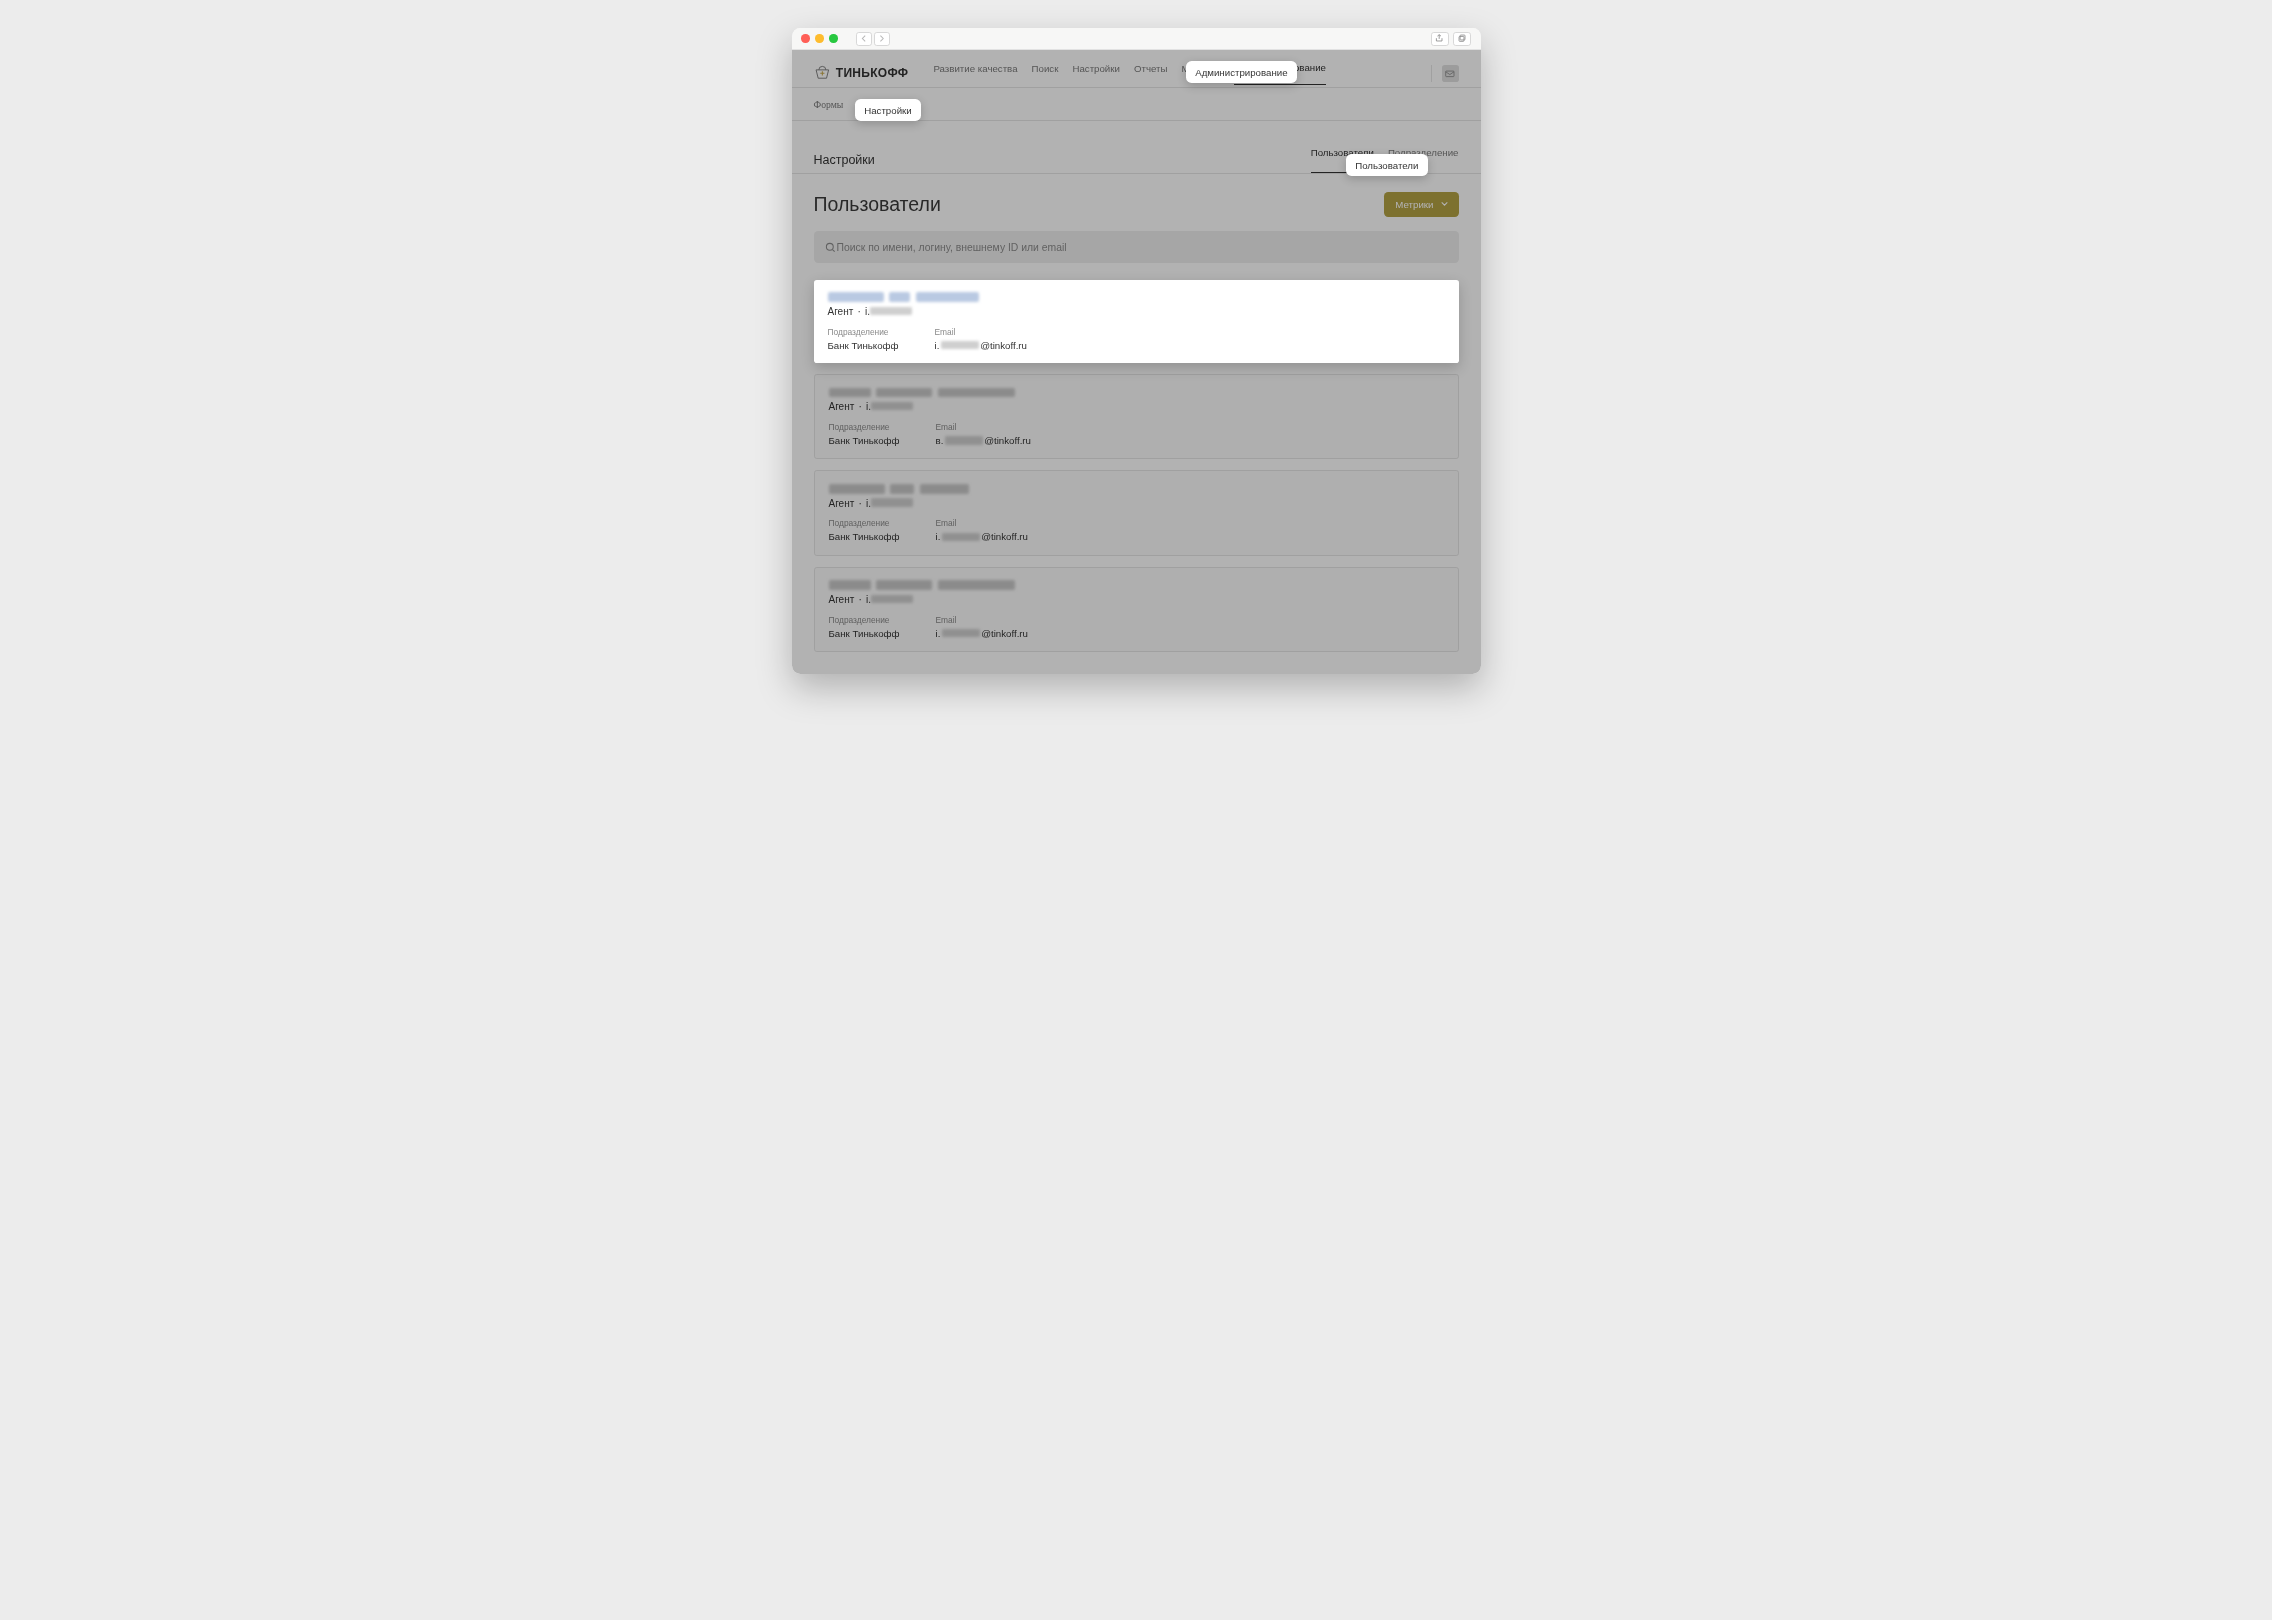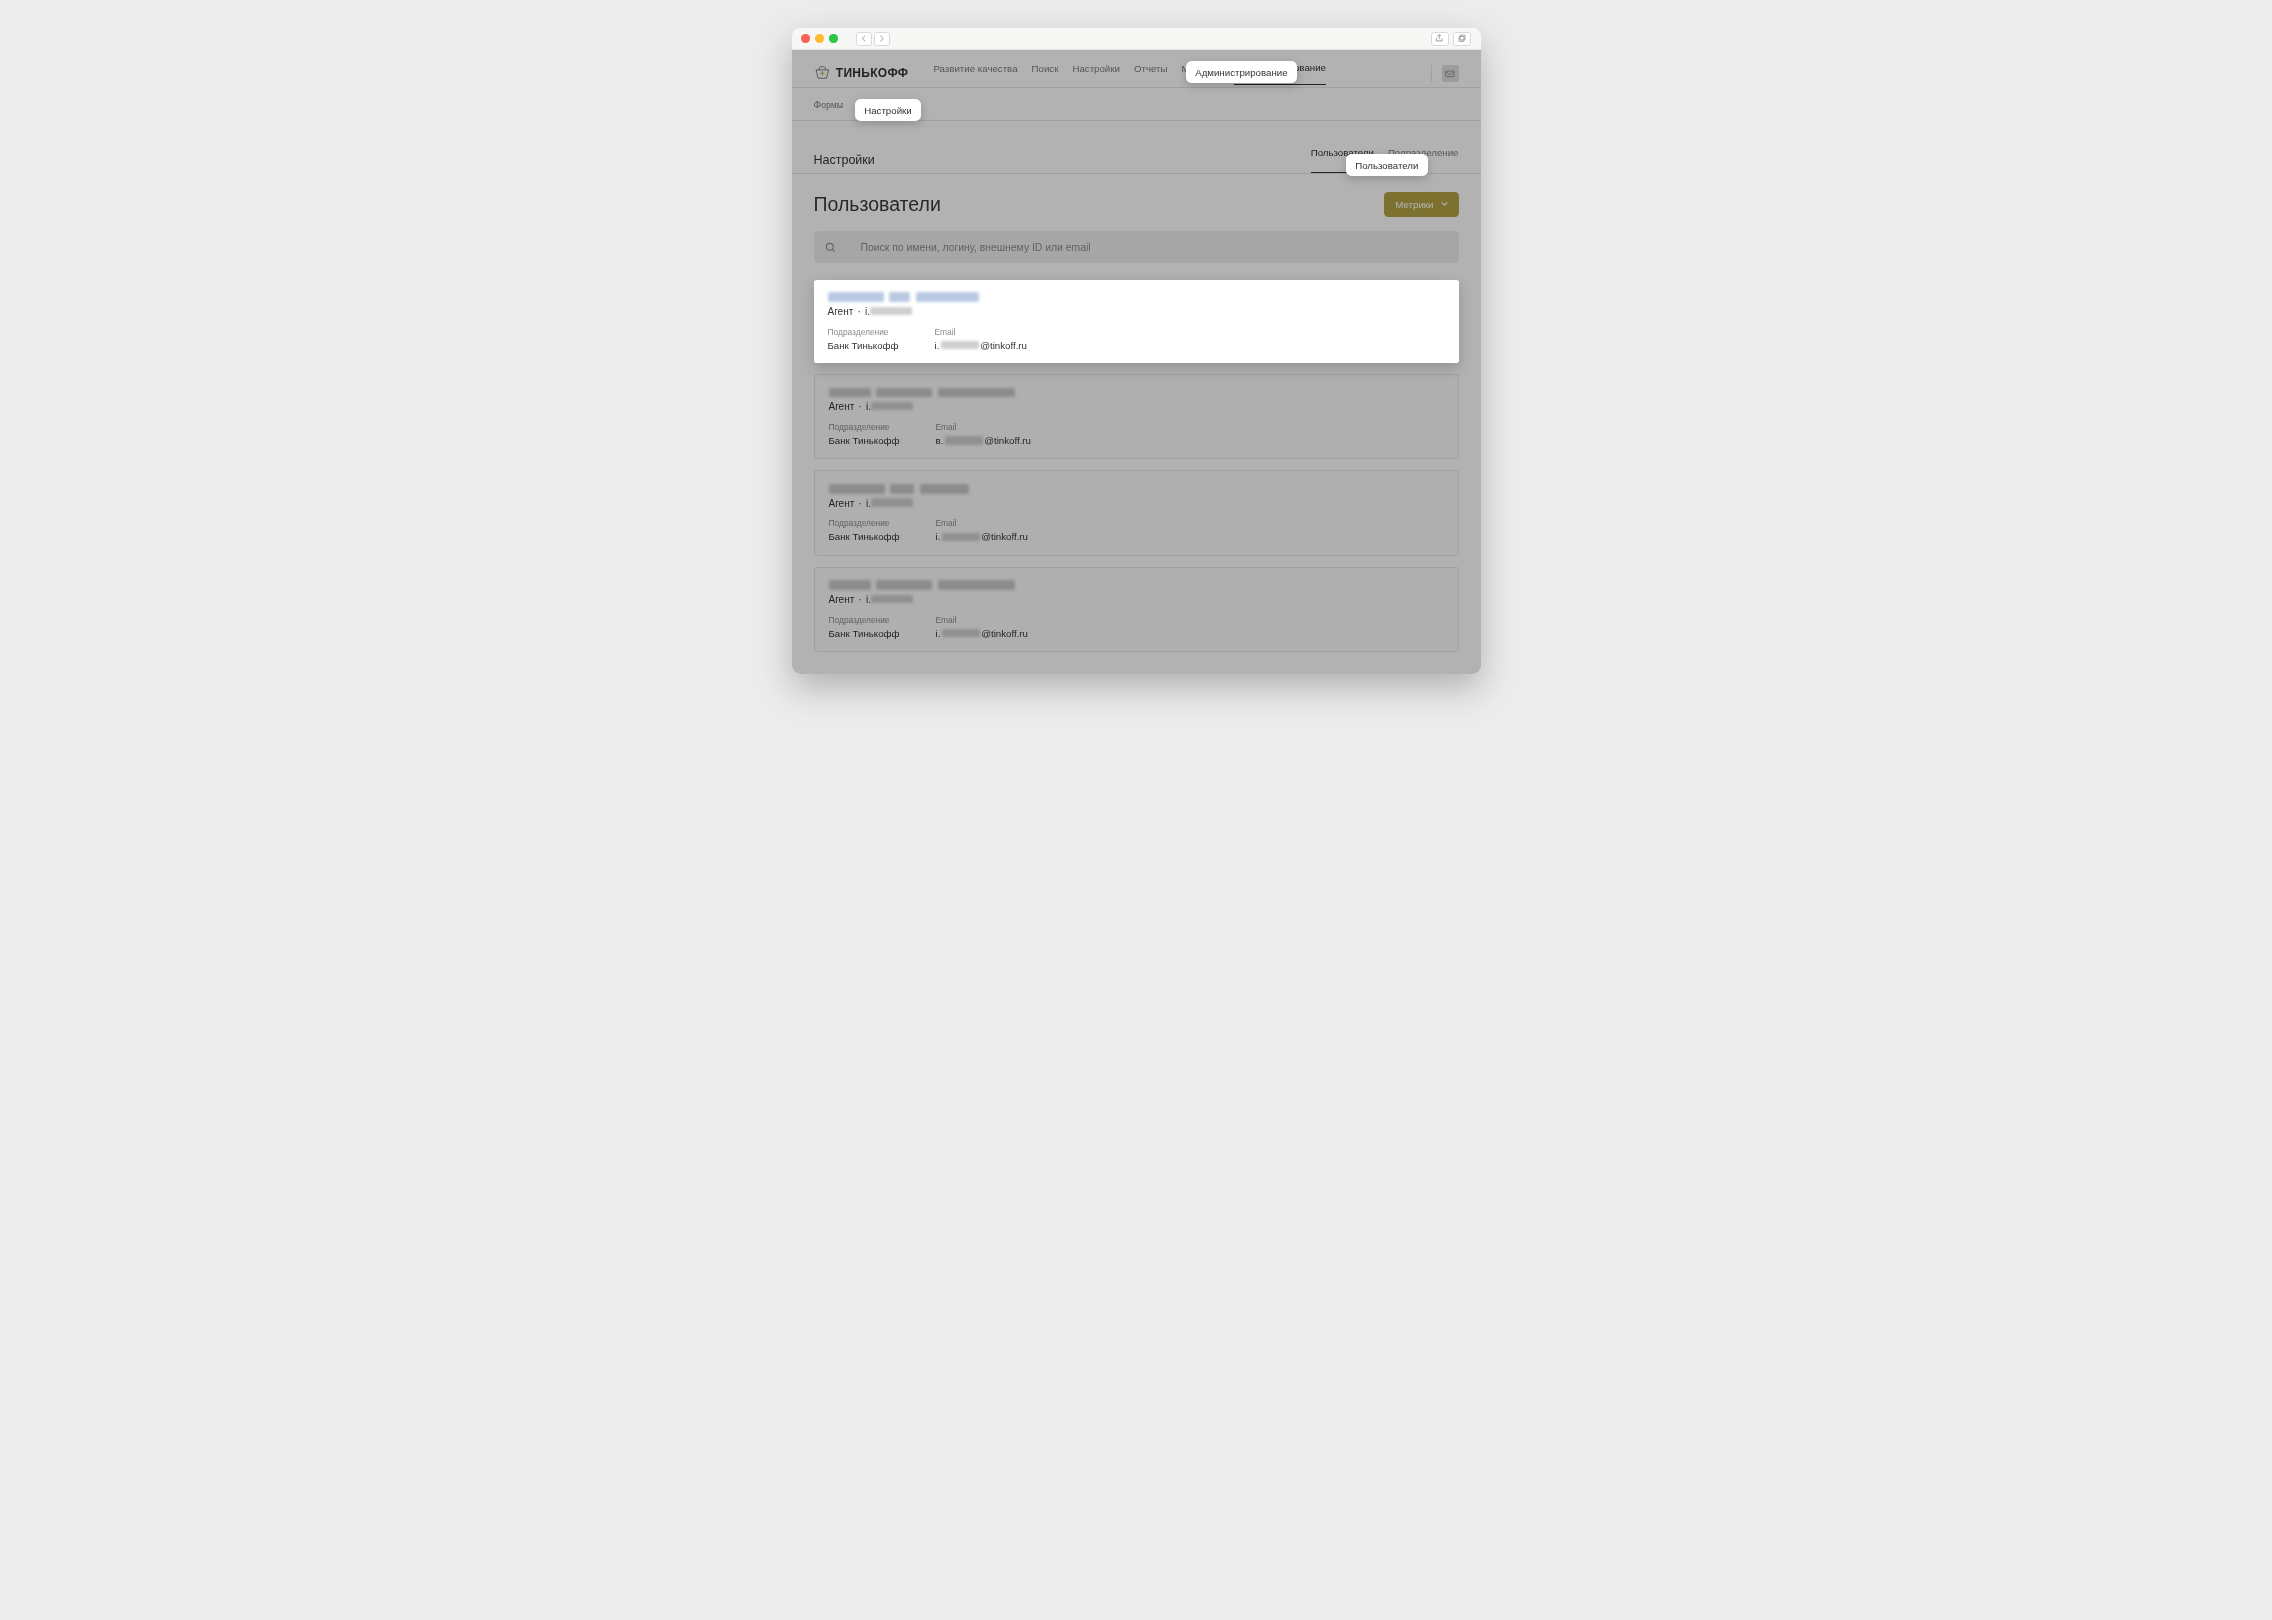--- a/index.html
+++ b/index.html
@@ -141,21 +141,21 @@
   }
   .add-btn .chev { font-size:7.7px; }
 
   
   .search-wrap { padding: 14px 22px 0 22px; }
   .search {
     background:#eeeeee;
     border-radius:4.2px;
     height:32px;
     display:flex; align-items:center;
-    padding: 0 11px; gap:25px;
+    padding: 0 11px; gap:1px;
     color:#8c8c8c; font-size:10.4px;
   }
   .search svg { flex:none; }
 
   
   .cards { padding: 16.7px 22px 22px 22px; display:flex; flex-direction:column; gap:11px; }
   .card {
     border:0.7px solid #e5e5e5;
     border-radius:2.8px;
     padding: 12.5px 14px 12.5px 14px;

